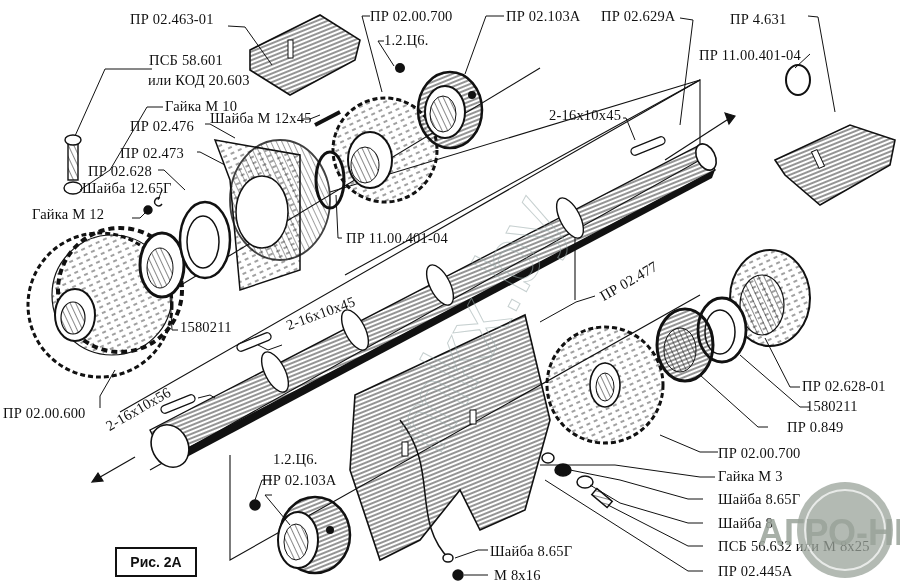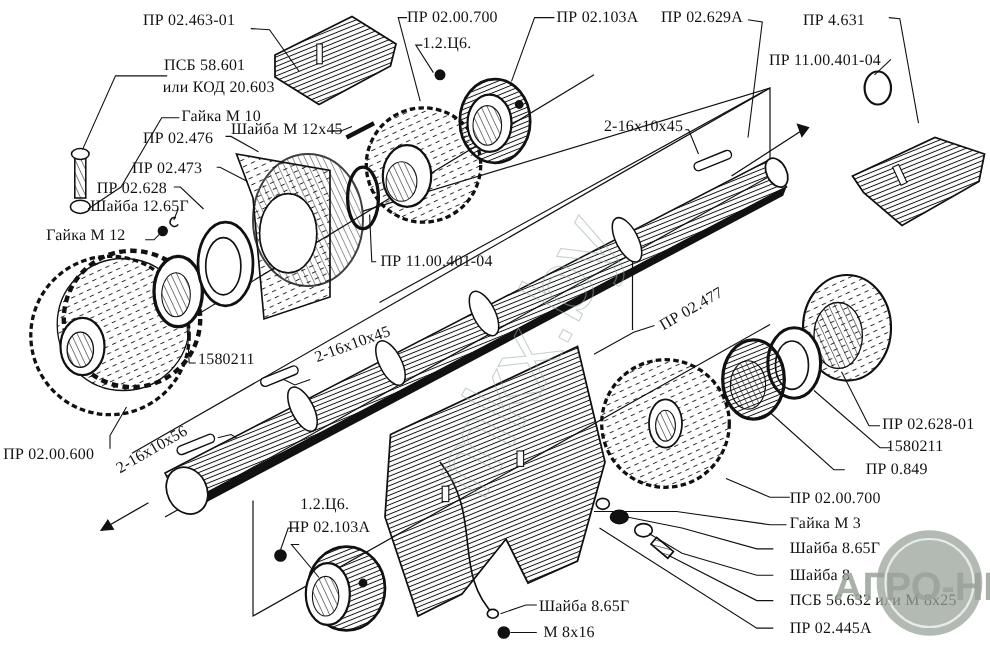--- a/index.html
+++ b/index.html
@@ -196,21 +196,21 @@
 <div class="lbl" style="left:730px;top:11px">ПР 4.631</div>
 <div class="lbl" style="left:699px;top:47px">ПР 11.00.401-04</div>
 <div class="lbl" style="left:149px;top:52px;">ПСБ 58.601</div>
 <div class="lbl" style="left:148px;top:72px">или КОД 20.603</div>
 <div class="lbl" style="left:165px;top:98px">Гайка М 10</div>
 <div class="lbl" style="left:130px;top:118px">ПР 02.476</div>
 <div class="lbl" style="left:210px;top:110px">Шайба М 12х45</div>
 <div class="lbl" style="left:120px;top:145px">ПР 02.473</div>
 <div class="lbl" style="left:88px;top:163px">ПР 02.628</div>
 <div class="lbl" style="left:82px;top:180px">Шайба 12.65Г</div>
-<div class="lbl" style="left:42px;top:206px">Гайка М 12</div>
+<div class="lbl" style="left:32px;top:206px">Гайка М 12</div>
 <div class="lbl" style="left:549px;top:107px">2-16х10х45</div>
 <div class="lbl" style="left:346px;top:230px">ПР 11.00.401-04</div>
 <div class="lbl" style="left:180px;top:319px">1580211</div>
 <div class="lbl" style="left:284px;top:318px;transform:rotate(-20deg);transform-origin:left top">2-16х10х45</div>
 <div class="lbl" style="left:597px;top:290px;transform:rotate(-30deg);transform-origin:left top">ПР 02.477</div>
 <div class="lbl" style="left:3px;top:405px">ПР 02.00.600</div>
 <div class="lbl" style="left:103px;top:420px;transform:rotate(-30deg);transform-origin:left top">2-16х10х56</div>
 <div class="lbl" style="left:802px;top:378px">ПР 02.628-01</div>
 <div class="lbl" style="left:806px;top:398px">1580211</div>
 <div class="lbl" style="left:787px;top:419px">ПР 0.849</div>
@@ -218,20 +218,21 @@
 <div class="lbl" style="left:718px;top:468px">Гайка М 3</div>
 <div class="lbl" style="left:718px;top:491px">Шайба 8.65Г</div>
 <div class="lbl" style="left:718px;top:515px">Шайба 8</div>
 <div class="lbl" style="left:718px;top:538px">ПСБ 56.632 или М 8х25</div>
 <div class="lbl" style="left:718px;top:563px">ПР 02.445А</div>
 <div class="lbl" style="left:273px;top:451px">1.2.Ц6.</div>
 <div class="lbl" style="left:262px;top:472px">ПР 02.103А</div>
 <div class="lbl" style="left:490px;top:543px">Шайба 8.65Г</div>
 <div class="lbl" style="left:494px;top:567px">М 8х16</div>
 
+<div class="fig">Рис. 2А</div>
 
 <svg width="900" height="587" viewBox="0 0 900 587" style="pointer-events:none">
   <circle cx="845" cy="530" r="48" fill="#9aa39a" opacity="0.75"></circle>
   <circle cx="845" cy="530" r="40" fill="none" stroke="#fff" stroke-width="2" opacity="0.7"></circle>
   <text x="758" y="545" font-size="36" font-weight="bold" font-family="'Liberation Sans',sans-serif" fill="#9aa39a" opacity="0.85">АГРО-НКА</text>
 </svg>
 
 </div>
 
 </body></html>

